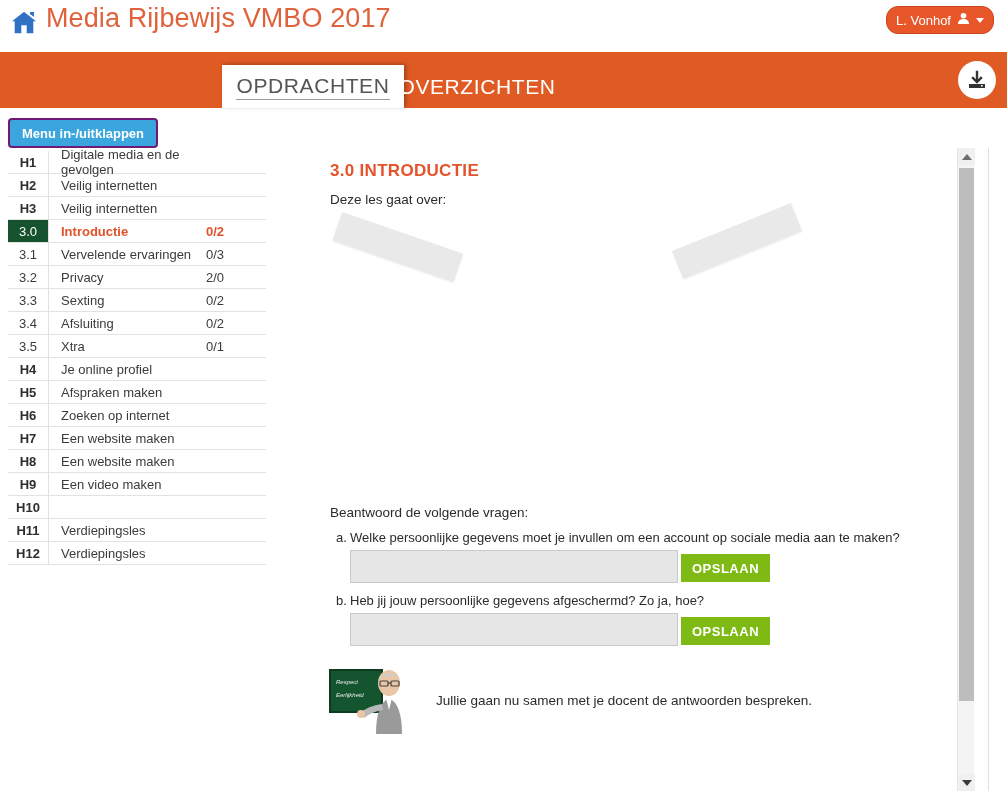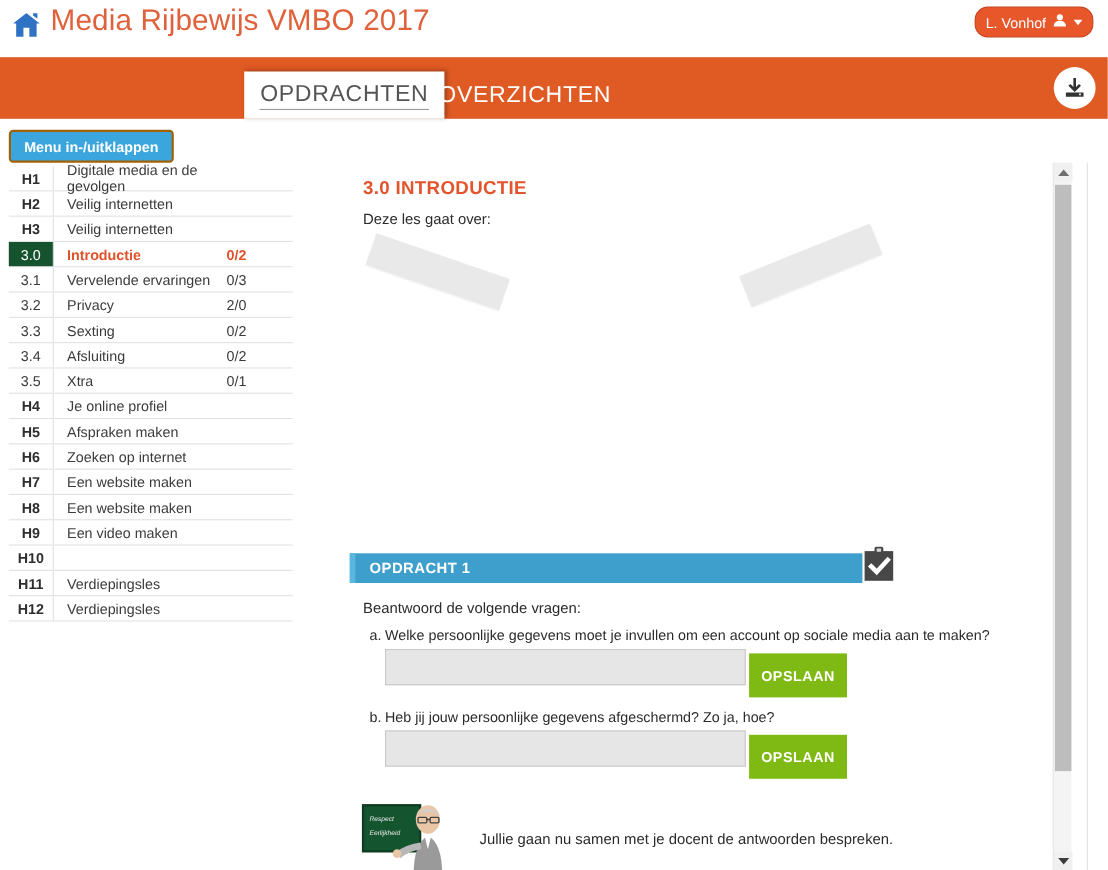--- a/index.html
+++ b/index.html
@@ -57,21 +57,21 @@
     position: absolute; right: 11px; top: 61px;
     width: 38px; height: 38px; border-radius: 50%;
     background: #ffffff; cursor: pointer;
     display: flex; align-items: center; justify-content: center;
   }
 
   
   #sidebar { position: absolute; left: 8px; top: 118px; width: 258px; }
   #menu-toggle {
     width: 150px; height: 30px; background: #3ba6dd;
-    border: 2px solid #a16207; border-radius: 4px;
+    border: 2px solid #701a75; border-radius: 4px;
     color: #ffffff; font-size: 13px; font-weight: bold;
     display: flex; align-items: center; justify-content: center;
     cursor: pointer; margin-bottom: 3px;
   }
   .menu-row {
     display: flex; height: 23px; align-items: stretch;
     border-bottom: 1px solid #e2e2e2; cursor: pointer;
   }
   .menu-row .num {
     width: 41px; flex: 0 0 41px;
@@ -147,21 +147,21 @@
   .question-text { font-size: 13px; color: #2b2b2b; margin-left: 6px; }
   .question-text .letter { display: inline-block; width: 14px; }
   .answer-row { display: flex; align-items: flex-start; margin-top: 5px; }
   .answer-input {
     width: 328px; height: 33px; background: #e6e6e6;
     border: 1px solid #c9c9c9; resize: none;
     font-family: "Liberation Sans", sans-serif; font-size: 13px;
     margin-left: 20px; padding: 3px;
   }
   .save-button {
-    margin-left: 3px; width: 89px; height: 40px;
+    margin-left: 3px; width: 89px; height: 28px;
     background: #7fba14; border: none; color: #ffffff;
     font-size: 13px; font-weight: bold; letter-spacing: .5px;
     cursor: pointer; align-self: flex-start; margin-top: 4px;
   }
 
   
   #teacher-row { display: flex; align-items: center; margin: 18px 0 0 8px; }
   #teacher-image { position: relative; width: 96px; height: 72px; flex: 0 0 96px; }
   #teacher-text { font-size: 13.5px; color: #2b2b2b; margin-left: 14px; }
 
@@ -336,32 +336,20 @@
 <div id="content">
 
   <div id="lesson-title">3.0 INTRODUCTIE</div>
   <div id="lesson-intro">Deze les gaat over:</div>
 
   <div id="sticky-wrap">
     <div class="tape" id="tape-left"></div>
     <div class="tape" id="tape-right"></div>
   </div>
 
-  <div id="assignment-bar">
-    <span class="stripe"></span>
-    <span id="assignment-label">OPDRACHT 1</span>
-    <span id="clipboard-icon">
-      <svg width="34" height="34" viewBox="0 0 34 34">
-        <rect x="4" y="5" width="26" height="27" fill="#474747"></rect>
-        <rect x="13" y="1" width="8" height="6" rx="1.6" fill="#474747"></rect>
-        <rect x="15" y="2.6" width="4" height="3" fill="#d8d8d8"></rect>
-        <path d="M10 19 l5 5 l10 -11" stroke="#ffffff" stroke-width="4.2" fill="none" stroke-linecap="square"></path>
-      </svg>
-    </span>
-  </div>
 
   <div id="assignment-intro">Beantwoord de volgende vragen:</div>
 
   <div id="questions">
       <div class="question-block">
         <div class="question-text"><span class="letter">a.</span><span>Welke persoonlijke gegevens moet je invullen om een account op sociale media aan te maken?</span></div>
         <div class="answer-row">
           <textarea class="answer-input" placeholder="" style=""></textarea>
           <button class="save-button">OPSLAAN</button>
         </div>

